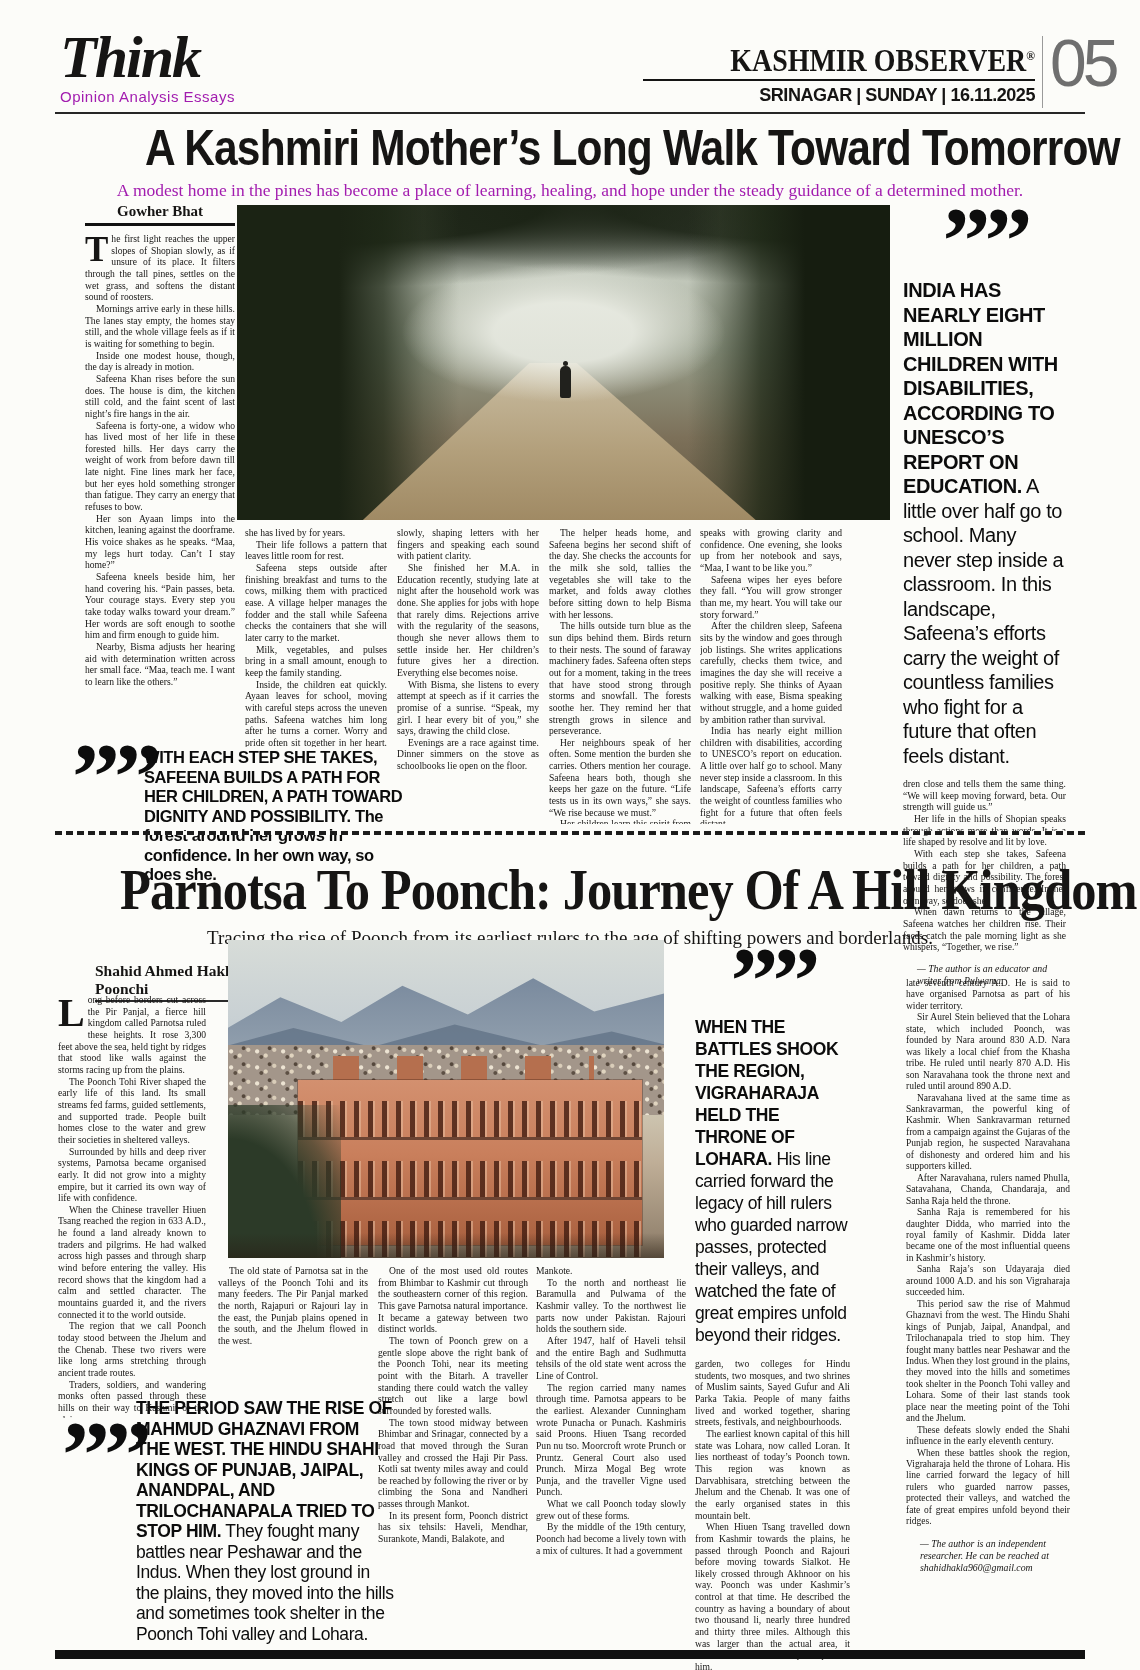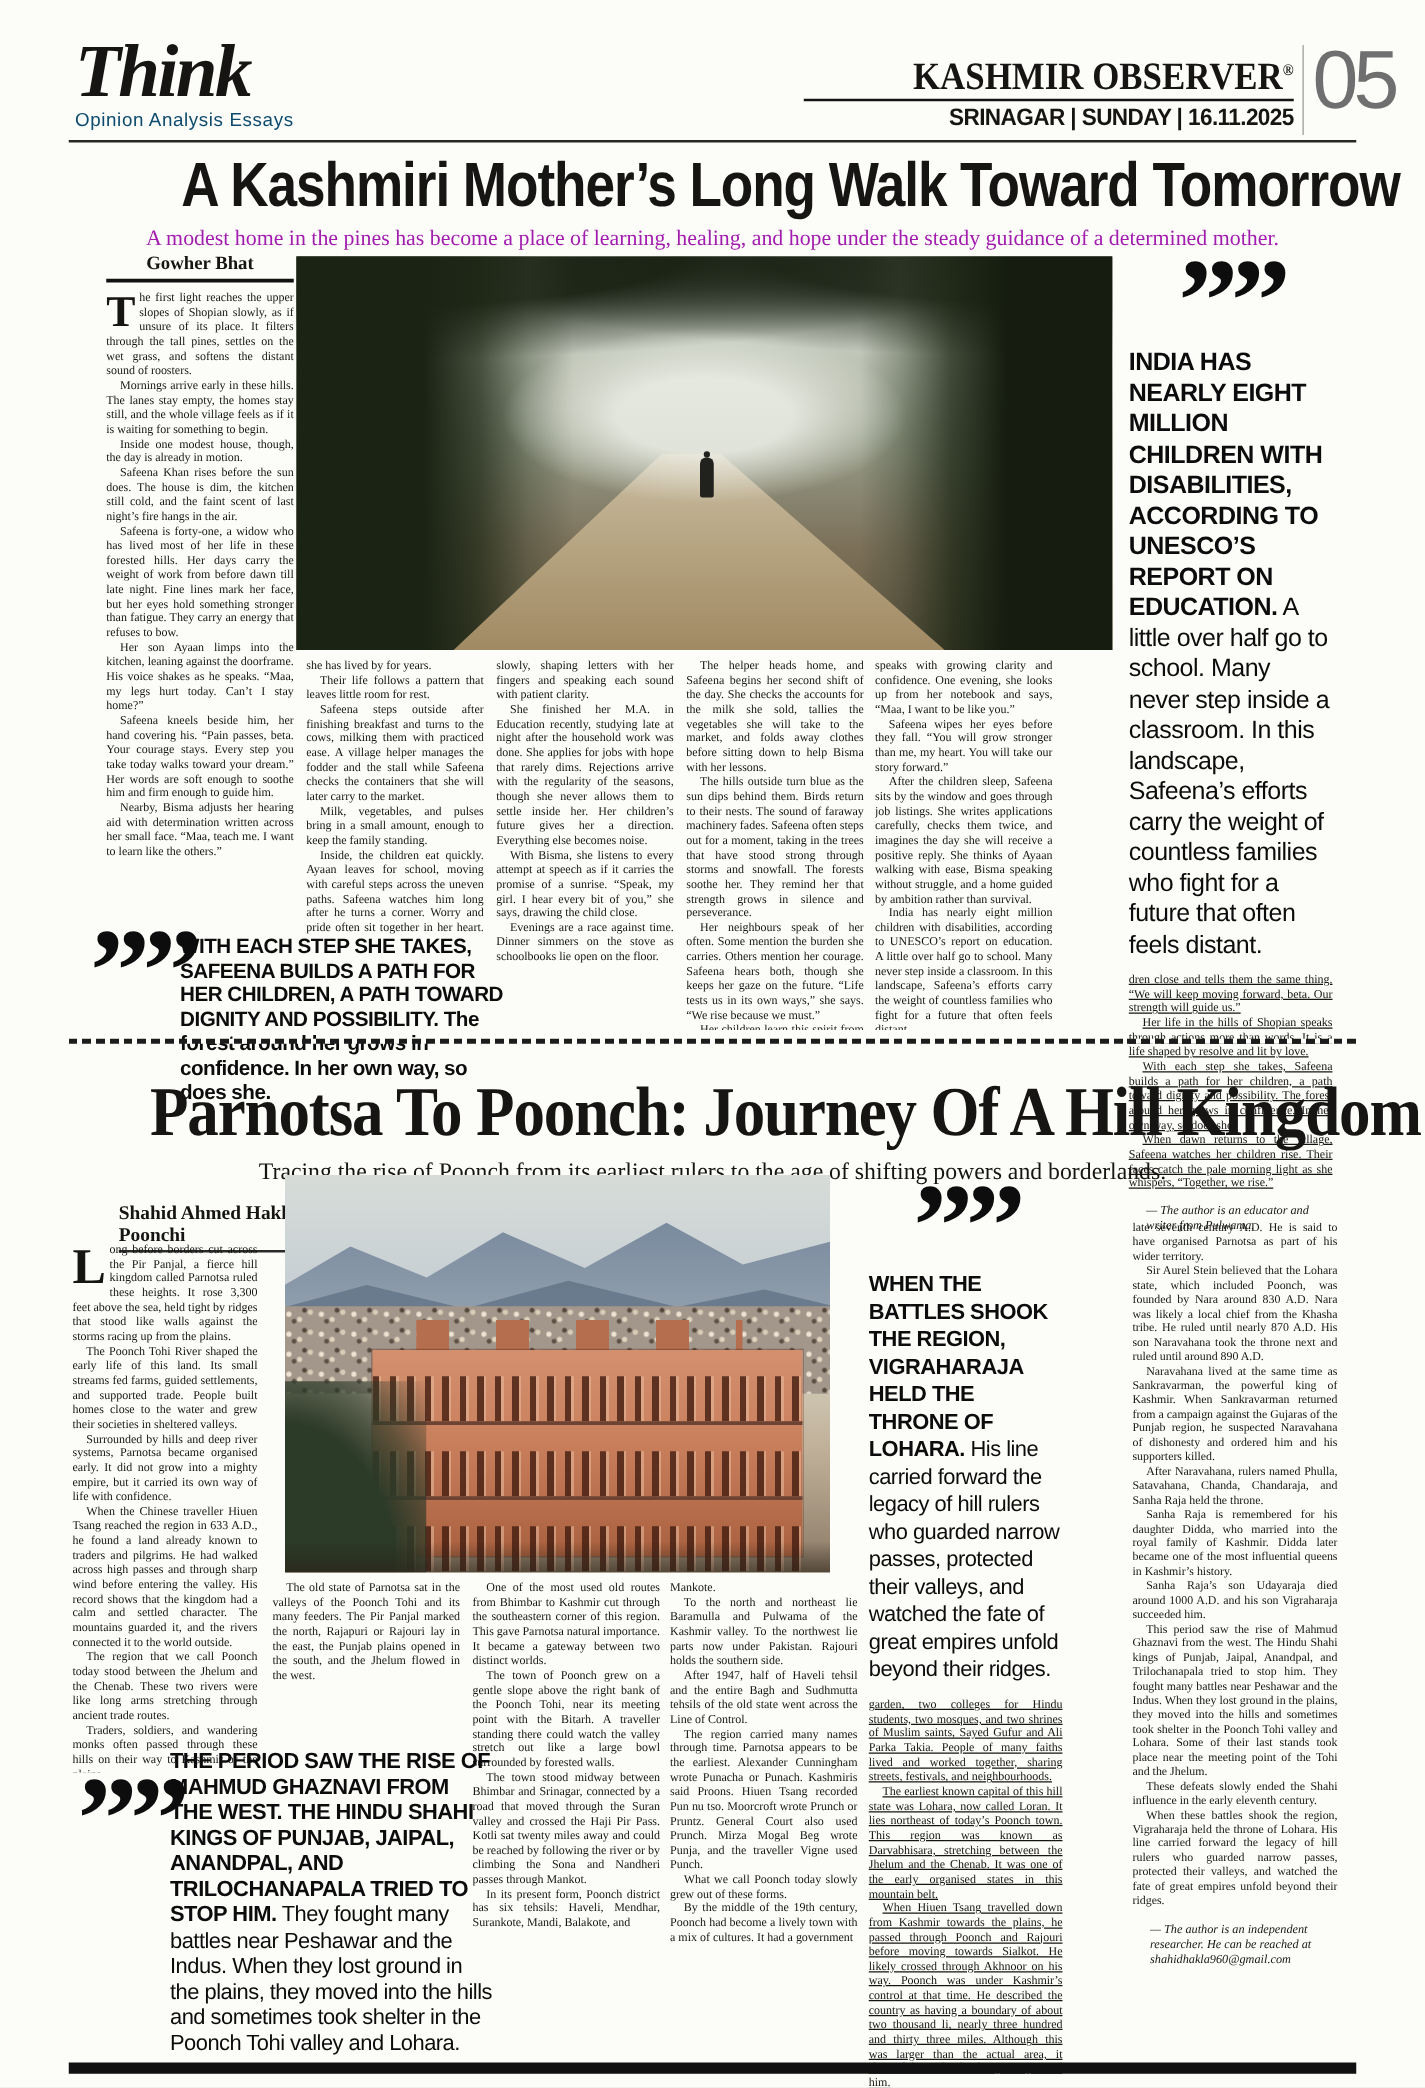--- a/index.html
+++ b/index.html
@@ -1,21 +1,21 @@
 <!DOCTYPE html>
 <html><head>
 <meta charset="utf-8">
 <style>
   html,body{margin:0;padding:0;background:#e9e7e1;}
   .page{position:relative;width:1140px;height:1670px;margin:0 auto;background:#fcfcf9;
         font-family:"Liberation Serif",serif;color:#161514;overflow:hidden;}
   .abs{position:absolute;}
   
   .think{font:italic bold 60px/54px "Liberation Serif",serif;letter-spacing:-2px;}
-  .kicker{font:15px "Liberation Sans",sans-serif;color:#0c4a6e;letter-spacing:.5px;}
+  .kicker{font:15px "Liberation Sans",sans-serif;color:#a21caf;letter-spacing:.5px;}
   .paper{font:bold 31px/31px "Liberation Serif",serif;letter-spacing:0;transform:scaleX(.9);transform-origin:right;}
   .paper sup{font-size:13px;}
   .mast-rule{height:2px;background:#141414;margin:3px 0 3px auto;width:392px;}
   .dateline{font:bold 19px "Liberation Sans",sans-serif;letter-spacing:-.5px;transform:scaleX(.95);transform-origin:right;}
   .pagenum{font:300 66px/66px "Liberation Sans",sans-serif;color:#6f6f6f;letter-spacing:-4px;}
   .vline{width:1px;background:#9a9a9a;}
   .hrule{background:#262626;}
   
   .h1-a1{font:bold 50px/52px "Liberation Sans",sans-serif;letter-spacing:-1px;text-align:center;
          transform:scaleX(.85);transform-origin:center;white-space:nowrap;}
@@ -34,21 +34,21 @@
   .dropcap.big{font-size:40px;line-height:33px;}
   .credit{font:italic 9.8px/12px "Liberation Serif",serif;margin-top:10px;text-align:left;padding-left:14px;}
   
   .pq-mark{font:bold 96px/58px "Liberation Serif",serif;color:#0d0d0d;letter-spacing:-6px;}
   .pqtext{font:bold 16.5px/19.5px "Liberation Sans",sans-serif;letter-spacing:-.4px;color:#0c0c0c;}
   .pqtext .rest{font-weight:normal;}
   .pqtext.boldrest .rest{font-weight:bold;}
   .sbq{font:bold 20px/24.5px "Liberation Sans",sans-serif;letter-spacing:-.4px;color:#0c0c0c;}
   .sbq .rest{font-weight:normal;}
   .sb-par{font:9.6px/11.65px "Liberation Serif",serif;text-align:justify;margin-top:10px;}
-  .sb-par p{margin:0;text-indent:11px;text-decoration:underline;}
+  .sb-par p{margin:0;text-indent:11px;}
   .divider{height:4px;background:repeating-linear-gradient(90deg,#1c1c1c 0 7px,#fcfcf9 7px 11px);}
   .botbar{background:#111;}
   
   .photo1{overflow:hidden;background:linear-gradient(#e9ebe4 0%,#ced4c9 16%,#b7bdae 30%,#99a08d 46%,#8b8a75 58%,#7c7059 74%,#61543e 100%);}
   .p1-canopy{position:absolute;left:0;top:0;width:100%;height:30%;
      background:radial-gradient(ellipse at 8% 0%,rgba(24,32,18,.95) 0 30%,transparent 62%),
                 radial-gradient(ellipse at 95% 0%,rgba(24,32,18,.9) 0 28%,transparent 60%);}
   .p1-treeL{position:absolute;left:0;top:0;width:34%;height:100%;
      background:linear-gradient(90deg,#1b2314 0 46%,rgba(30,40,22,.75) 66%,rgba(52,62,42,.35) 84%,transparent);}
   .p1-treeR{position:absolute;right:0;top:0;width:31%;height:100%;

